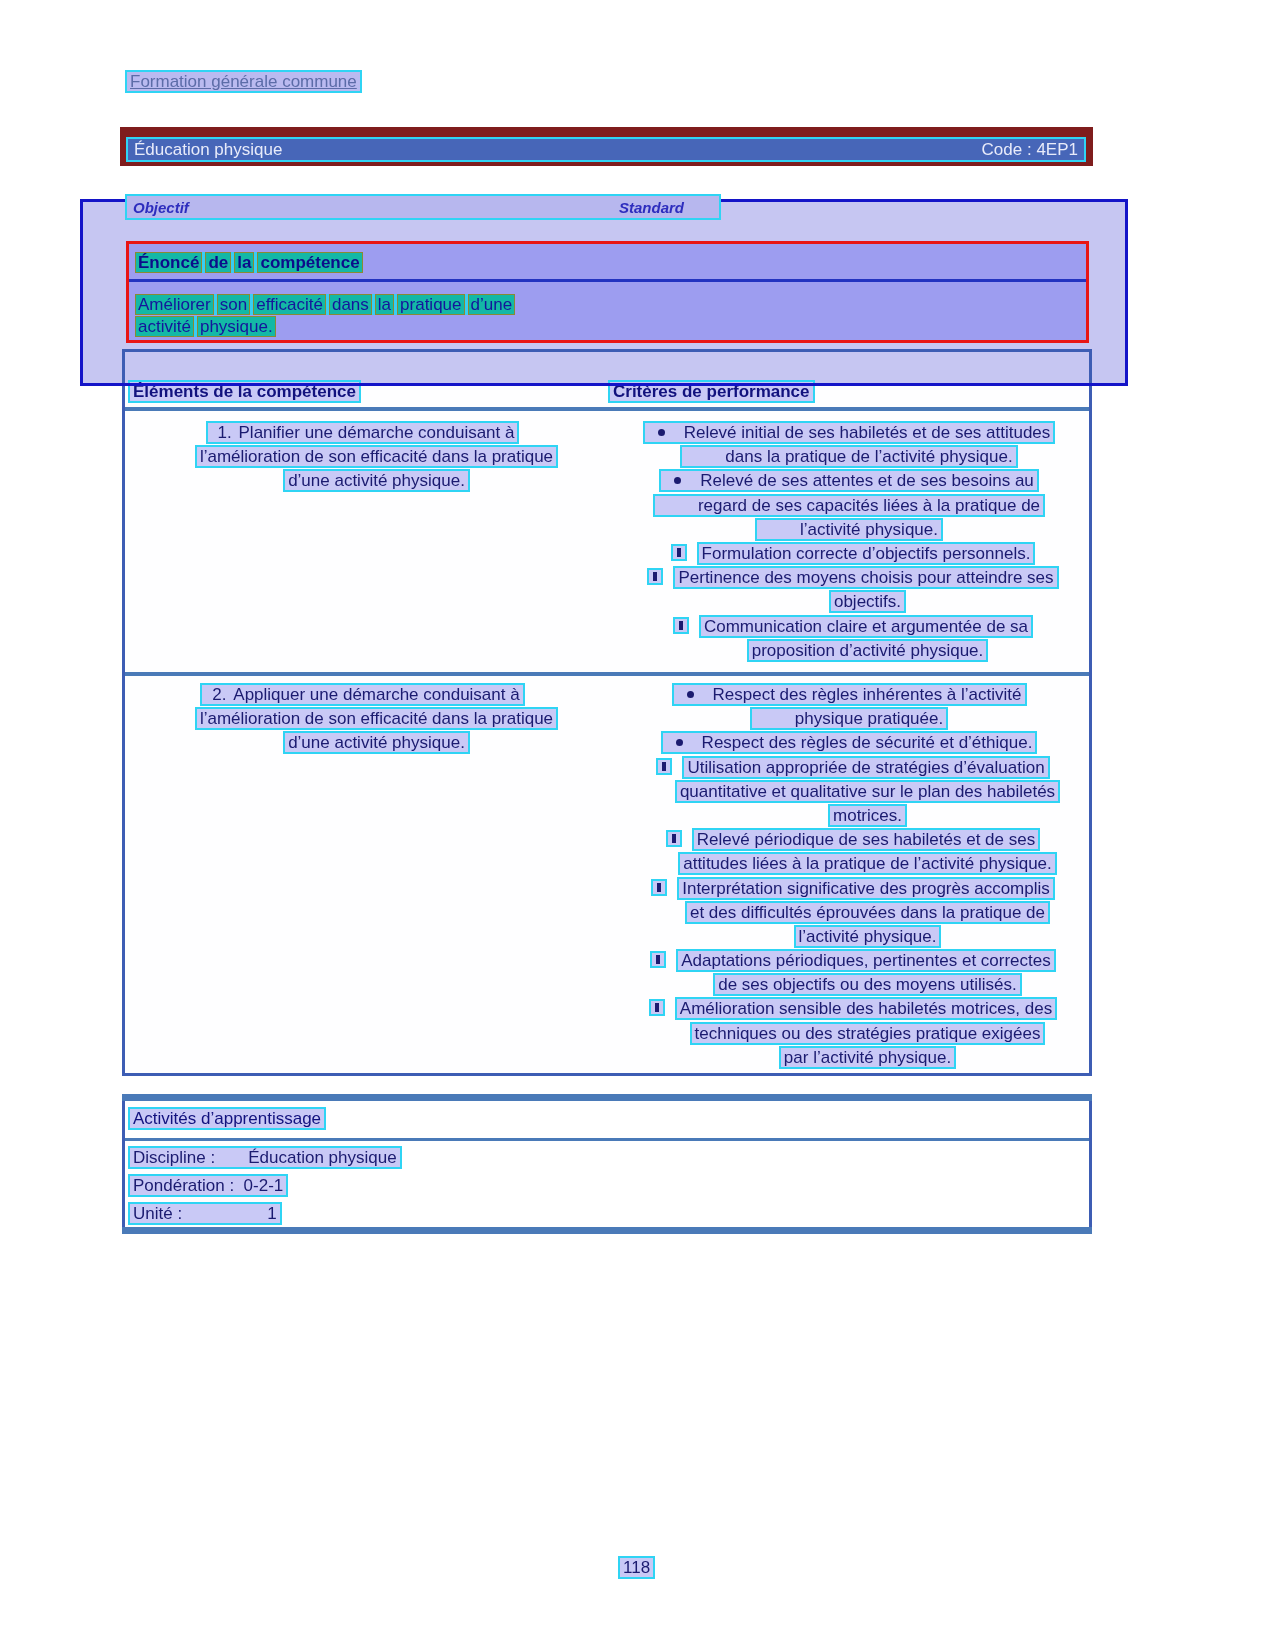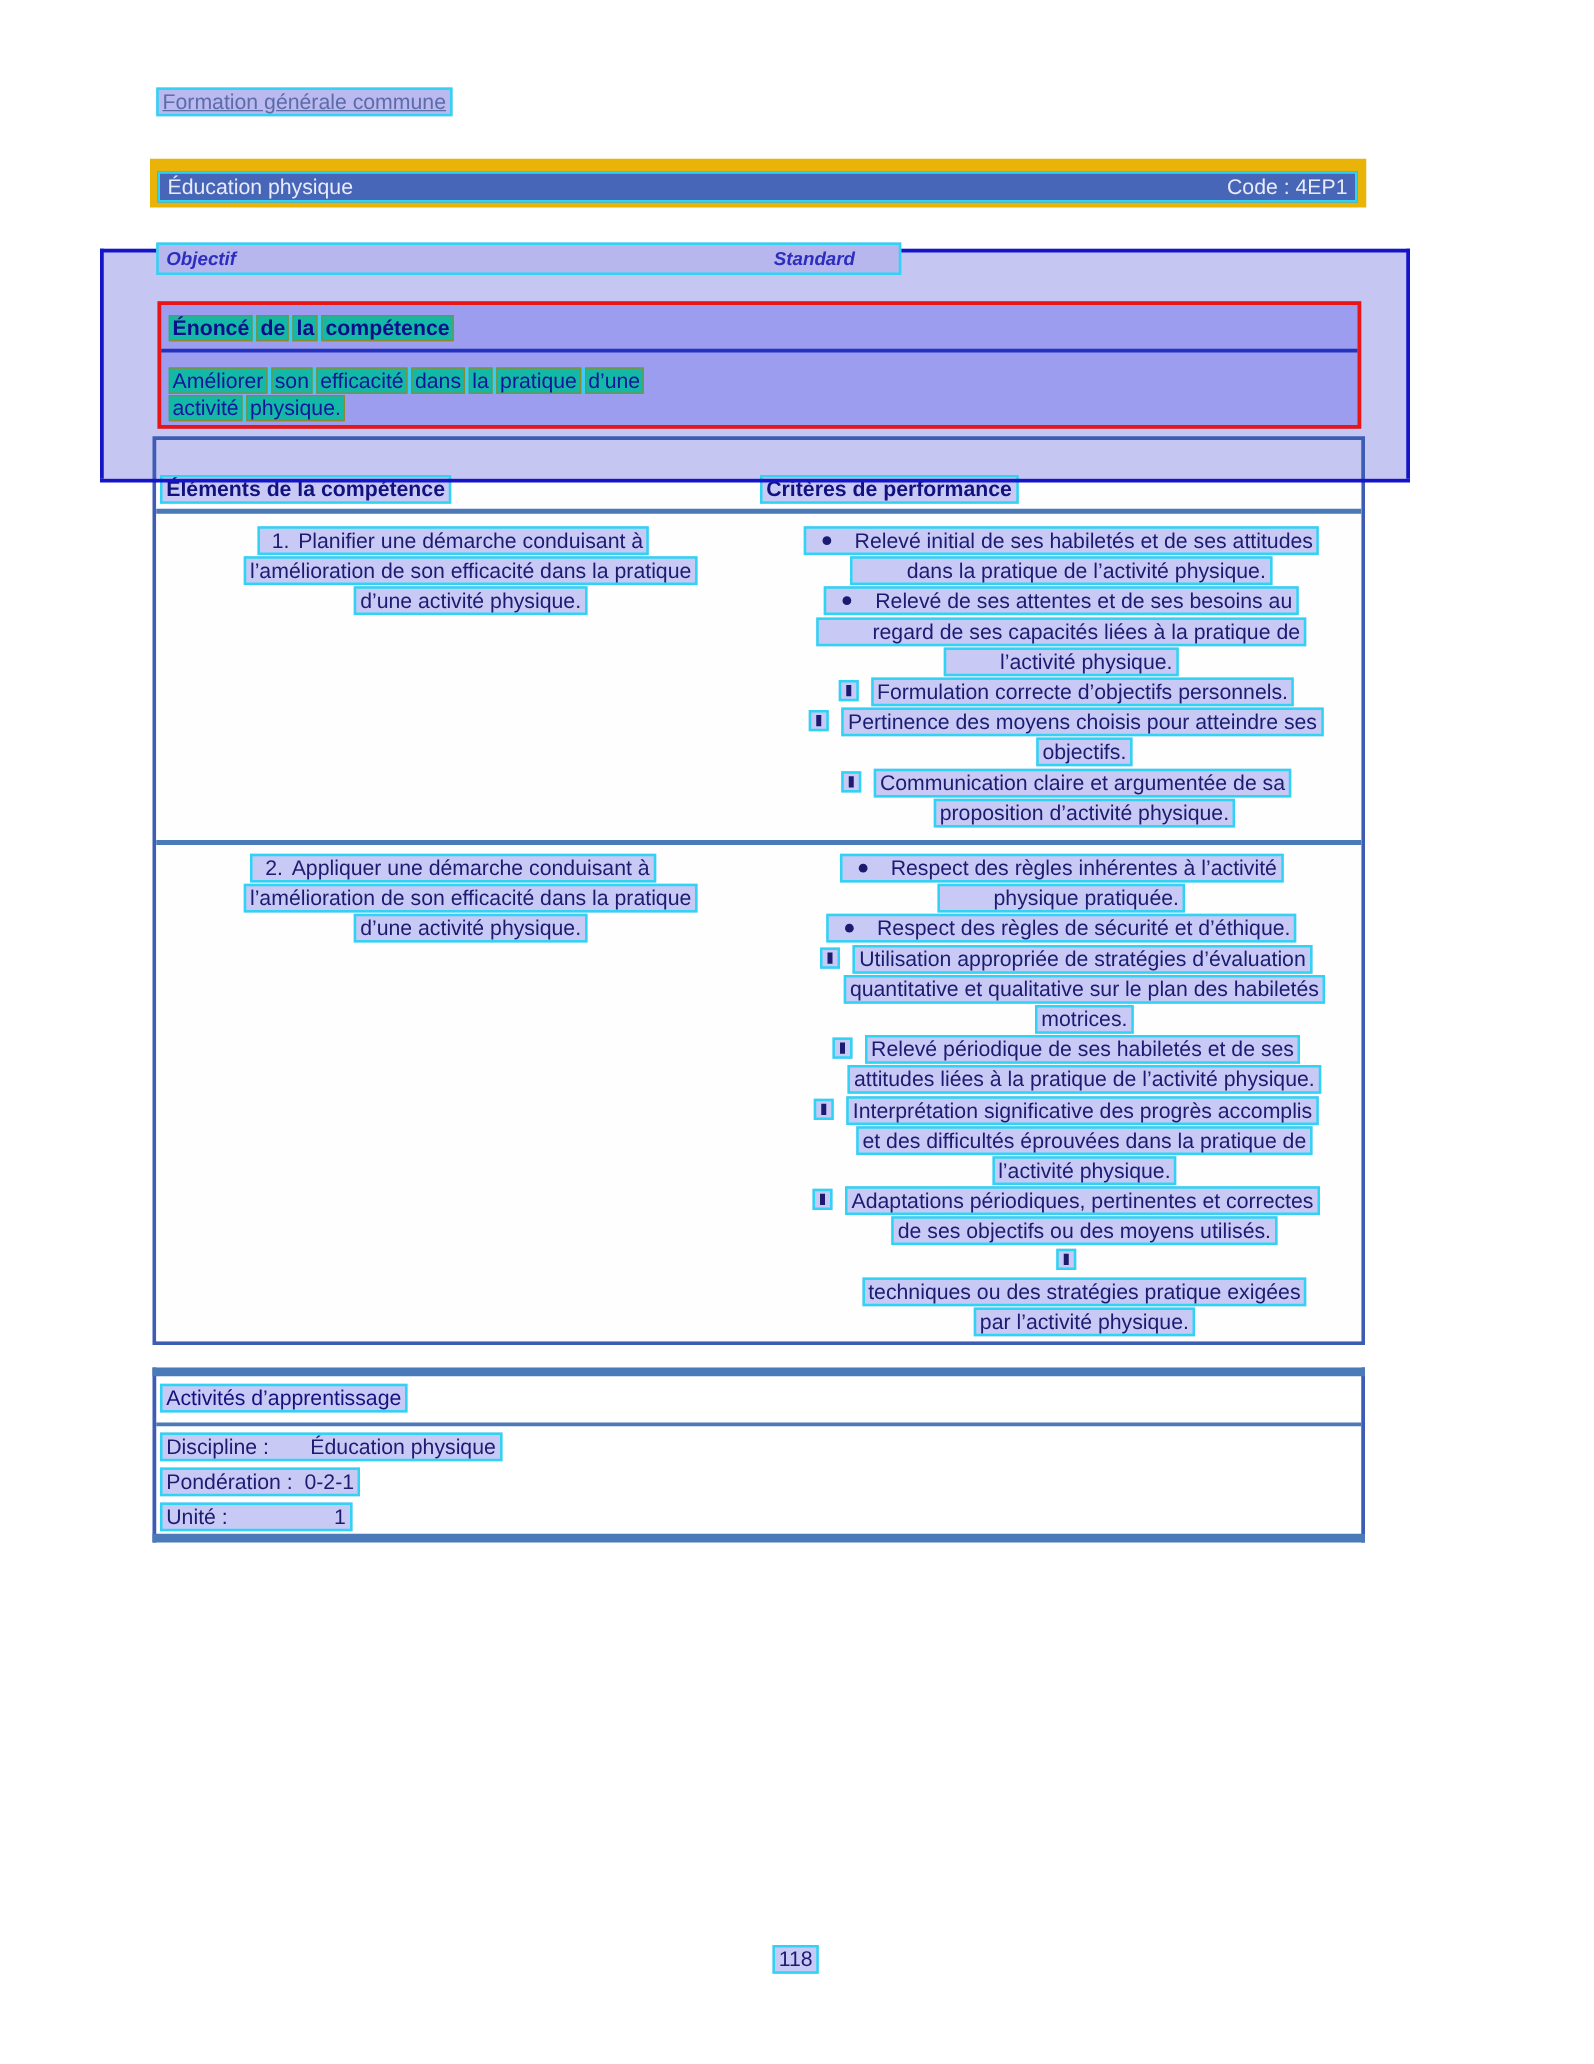--- a/index.html
+++ b/index.html
@@ -5,21 +5,21 @@
   html,body{margin:0;padding:0;background:#ffffff;}
   .page{position:relative;width:1275px;height:1651px;background:#ffffff;overflow:hidden;
         font-family:"Liberation Sans",sans-serif;color:#1b1b70;text-align:center;}
   
   .chip{display:inline-block;background:#c9c9f6;border:2px solid #2fd4f4;color:#1b1b70;
         font-size:17px;line-height:19px;padding:0 3px;white-space:nowrap;vertical-align:top;box-sizing:border-box;}
   .pre{white-space:pre;}
   
   .fgc{position:absolute;left:125px;top:70px;color:#5c6ca8;text-decoration:underline;background:#babaf0;}
   
-  .titlebar{position:absolute;left:120px;top:127px;width:973px;height:39px;background:#eab308;}
+  .titlebar{position:absolute;left:120px;top:127px;width:973px;height:39px;background:#7f1d1d;}
   .titlestrip{position:absolute;left:6px;top:10px;right:7px;height:25px;background:#4766b8;
         border:2px solid #2fd4f4;display:flex;justify-content:space-between;align-items:center;
         padding:0 6px;color:#e8ebfa;font-size:17px;box-sizing:border-box;}
   
   .lavbox{position:absolute;left:80px;top:199px;width:1048px;height:184px;background:#c6c6f2;
         border:3px solid #1414c8;border-bottom:none;box-sizing:border-box;z-index:1;}
   .navline{position:absolute;left:80px;top:383px;width:1048px;height:3px;background:#1414c8;z-index:5;}
   .objchip{position:absolute;left:125px;top:194px;width:596px;height:26px;background:#b7b7ee;
         border:2px solid #2fd4f4;box-sizing:border-box;z-index:2;}
   .os{position:absolute;top:1px;font-size:15px;font-weight:bold;font-style:italic;color:#2d2dbe;line-height:22px;}
@@ -147,21 +147,21 @@
         <div class="ln"><span class="barchip"><span class="bar"></span></span><span class="chip txtchip">Utilisation appropriée de stratégies d’évaluation</span></div>
         <div class="ln"><span class="chip barcont">quantitative et qualitative sur le plan des habiletés</span></div>
         <div class="ln"><span class="chip barcont">motrices.</span></div>
         <div class="ln"><span class="barchip"><span class="bar"></span></span><span class="chip txtchip">Relevé périodique de ses habiletés et de ses</span></div>
         <div class="ln"><span class="chip barcont">attitudes liées à la pratique de l’activité physique.</span></div>
         <div class="ln"><span class="barchip"><span class="bar"></span></span><span class="chip txtchip">Interprétation significative des progrès accomplis</span></div>
         <div class="ln"><span class="chip barcont">et des difficultés éprouvées dans la pratique de</span></div>
         <div class="ln"><span class="chip barcont">l’activité physique.</span></div>
         <div class="ln"><span class="barchip"><span class="bar"></span></span><span class="chip txtchip">Adaptations périodiques, pertinentes et correctes</span></div>
         <div class="ln"><span class="chip barcont">de ses objectifs ou des moyens utilisés.</span></div>
-        <div class="ln"><span class="barchip"><span class="bar"></span></span></div>
+        <div class="ln"><span class="barchip"><span class="bar"></span></span><span class="chip txtchip">Amélioration sensible des habiletés motrices, des</span></div>
         <div class="ln"><span class="chip barcont">techniques ou des stratégies pratique exigées</span></div>
         <div class="ln"><span class="chip barcont">par l’activité physique.</span></div>
       </div>
   </div>
 
   <div class="botbox">
     <div class="topbar"></div>
     <span class="chip aboxtitle">Activités d’apprentissage</span>
     <div class="aboxdiv"></div>
     <div class="aline" style="top:52px;">

